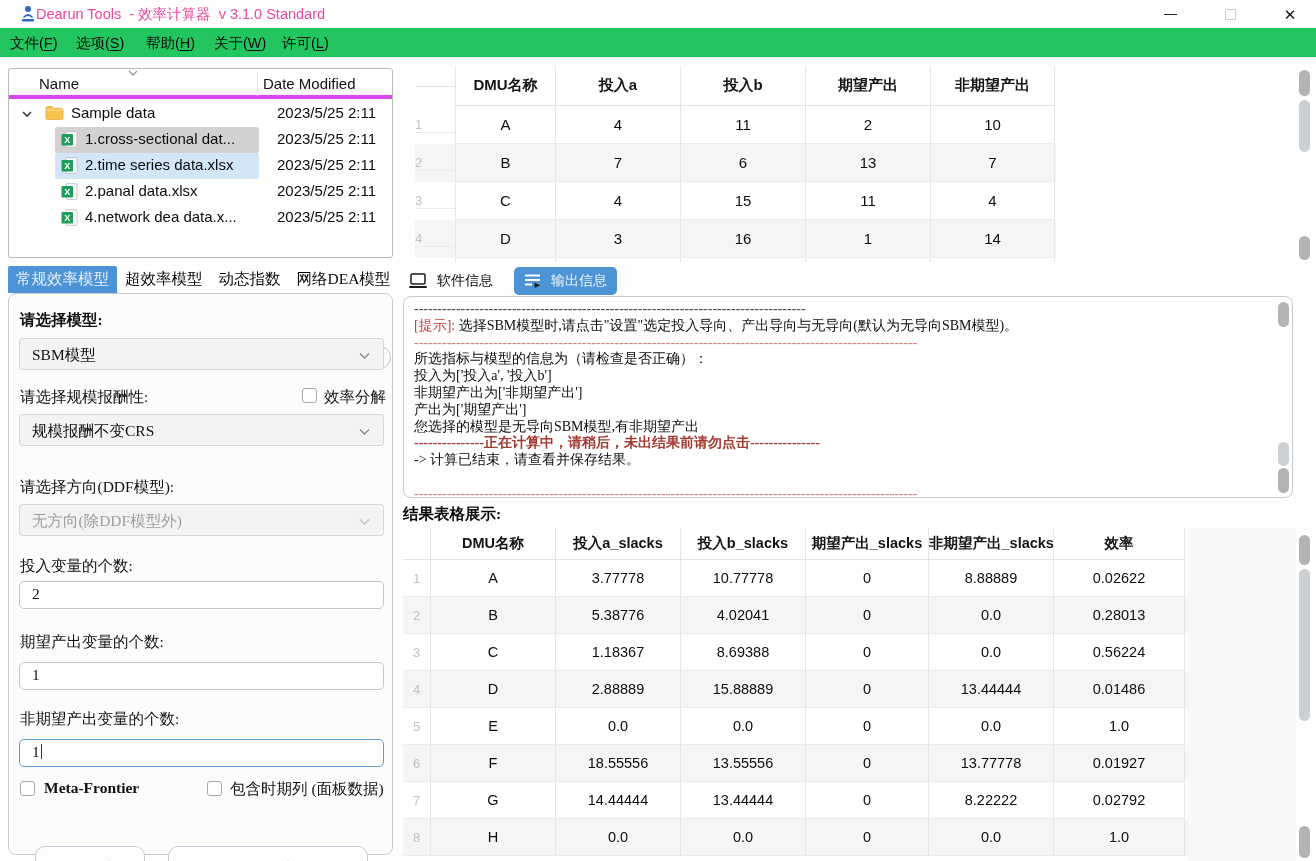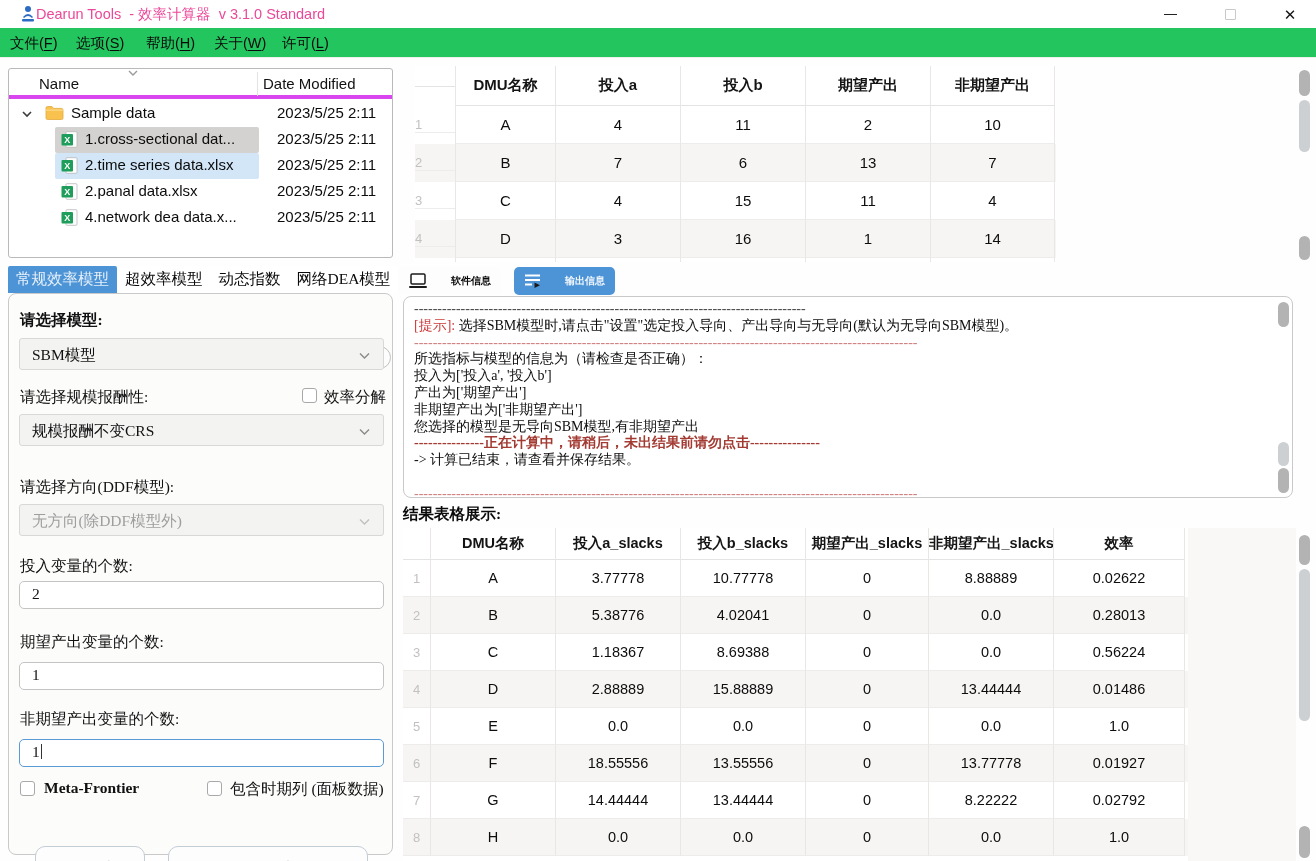--- a/index.html
+++ b/index.html
@@ -66,22 +66,22 @@
   .dt-body { height:38px; font-size:15px; color:#0d0d0d; }
   .dt-body.alt { background:#f6f5f3; }
   .dt-sliver { height:8px; }
   .dtable .cell { height:100%; display:flex; align-items:center; justify-content:center; border-bottom:1px solid #edecea; }
   .dtable .cnum { width:40px; justify-content:center; color:#c2c1c0; font-size:13px; border-bottom:1px solid #edecea; }
   .dtable .c1 { width:100px; border-left:1px solid #e8e7e6; }
   .dtable .c2,.dtable .c3,.dtable .c4 { width:125px; border-left:1px solid #e8e7e6; }
   .dtable .c5 { width:125px; border-left:1px solid #e8e7e6; border-right:1px solid #e8e7e6; }
 
   
-  .info-tab { position:absolute; top:267px; height:28px; display:flex; align-items:center; gap:23px; padding:0 10px;
-    font-family:"Liberation Serif","DejaVu Serif",serif; font-size:10px; cursor:pointer; border-radius:5px;font-weight:bold; }
+  .info-tab { position:absolute; top:267px; height:28px; display:flex; align-items:center; gap:9px; padding:0 10px;
+    font-family:"Liberation Serif","DejaVu Serif",serif; font-size:14px; cursor:pointer; border-radius:5px; }
   .info-tab.plain { left:398px; background:#fdfdfd; color:#0a0a0a; }
   .info-tab.active { left:514px; background:#4d94d6; color:#eef5fd; }
 
   
   .output-box { position:absolute; left:403px; top:296px; width:890px; height:202px; background:#fff; border:1px solid #c9c9c9; border-radius:8px; overflow:hidden; }
   .log { position:absolute; left:10px; top:4px; width:860px; font-family:"Liberation Serif","DejaVu Serif",serif; font-size:14px; line-height:16.8px; color:#0d0d0d; }
   .lline { white-space:nowrap; overflow:hidden; }
   .sep-dark { color:#4a4a4a; }
   .sep-red { color:#d07f7f; }
   .warning { color:#a33b32; font-weight:bold; }
@@ -366,22 +366,22 @@
     <span>输出信息</span>
   </div>
 
   <div class="output-box">
     <div class="log">
       <div class="lline sep-dark">------------------------------------------------------------------------------------</div>
       <div class="lline"><span class="hint-prefix">[提示]:</span><span> 选择SBM模型时,请点击"设置"选定投入导向、产出导向与无导向(默认为无导向SBM模型)。</span></div>
       <div class="lline sep-red">------------------------------------------------------------------------------------------------------------</div>
       <div class="lline">所选指标与模型的信息为（请检查是否正确）：</div>
       <div class="lline">投入为['投入a', '投入b']</div>
+      <div class="lline">非期望产出为['非期望产出']</div>
       <div class="lline">产出为['期望产出']</div>
-      <div class="lline">非期望产出为['非期望产出']</div>
       <div class="lline">您选择的模型是无导向SBM模型,有非期望产出</div>
       <div class="lline warning">---------------正在计算中，请稍后，未出结果前请勿点击---------------</div>
       <div class="lline">-&gt; 计算已结束，请查看并保存结果。</div>
       <div class="lline">&nbsp;</div>
       <div class="lline sep-red">------------------------------------------------------------------------------------------------------------</div>
     </div>
     <div class="sb-thumb" style="left:874px;top:5px;height:25px"></div>
     <div class="sb-thumb light" style="left:874px;top:145px;height:24px"></div>
     <div class="sb-thumb" style="left:874px;top:171px;height:25px"></div>
   </div>

